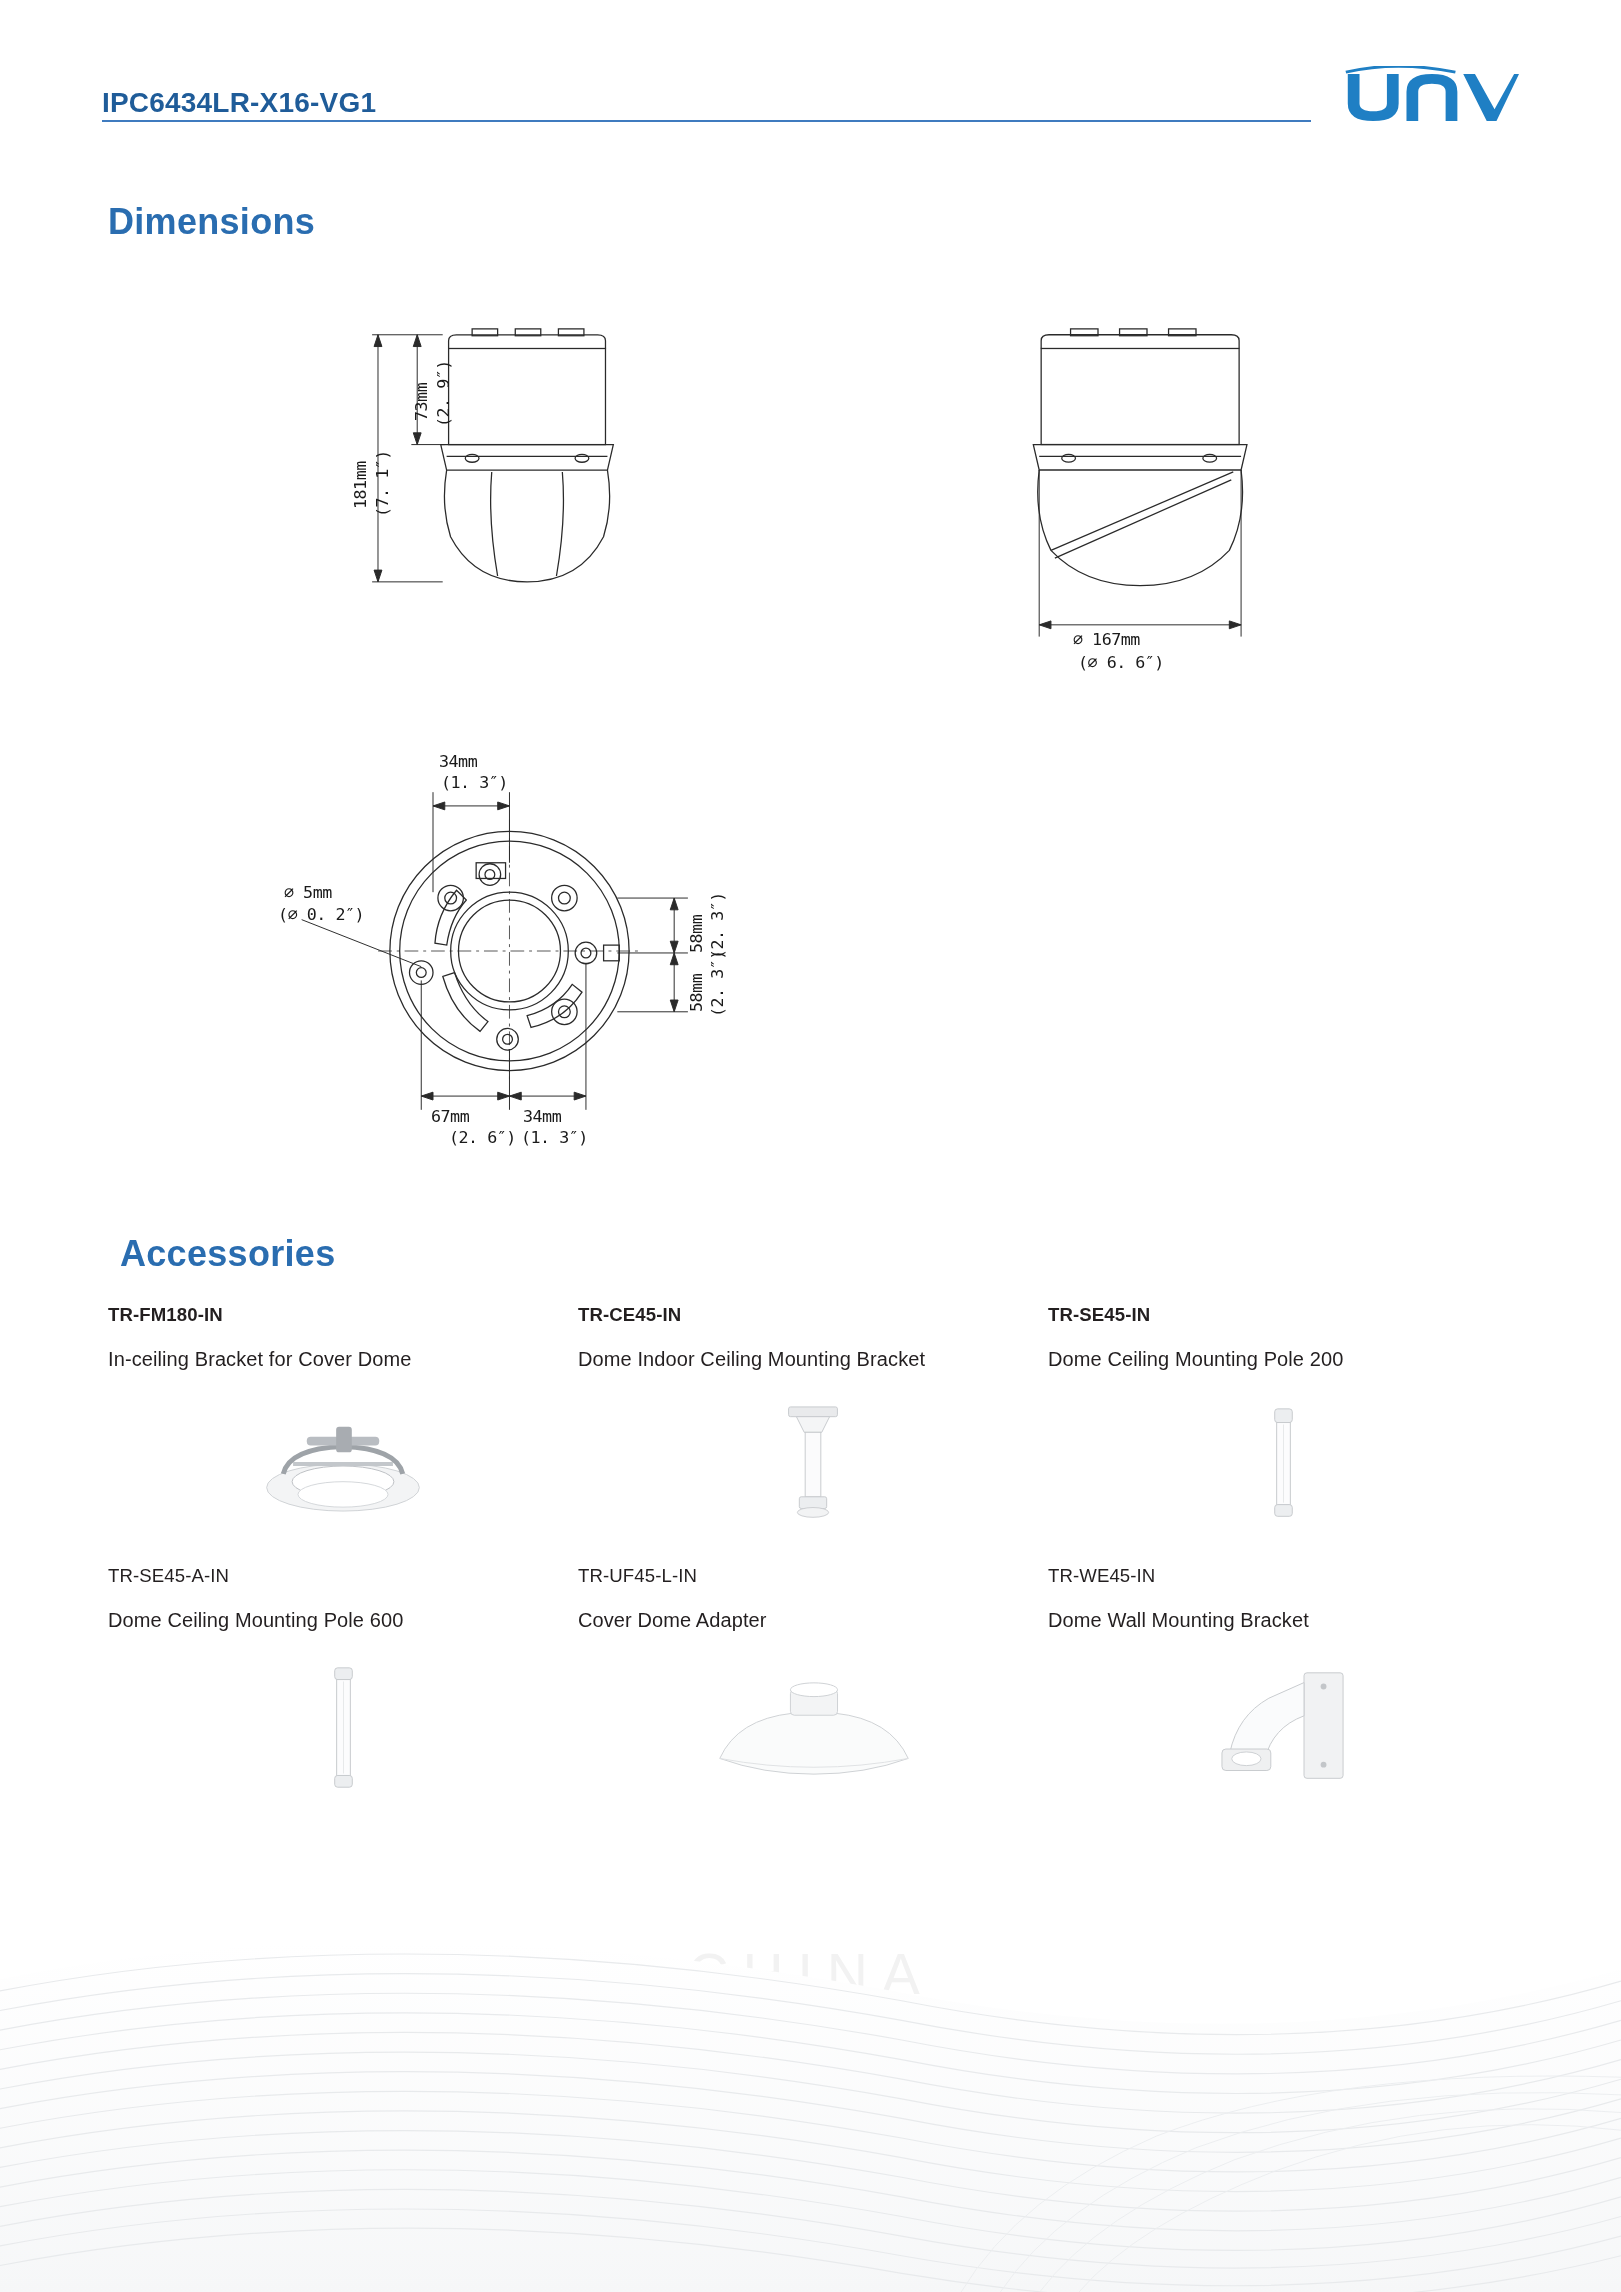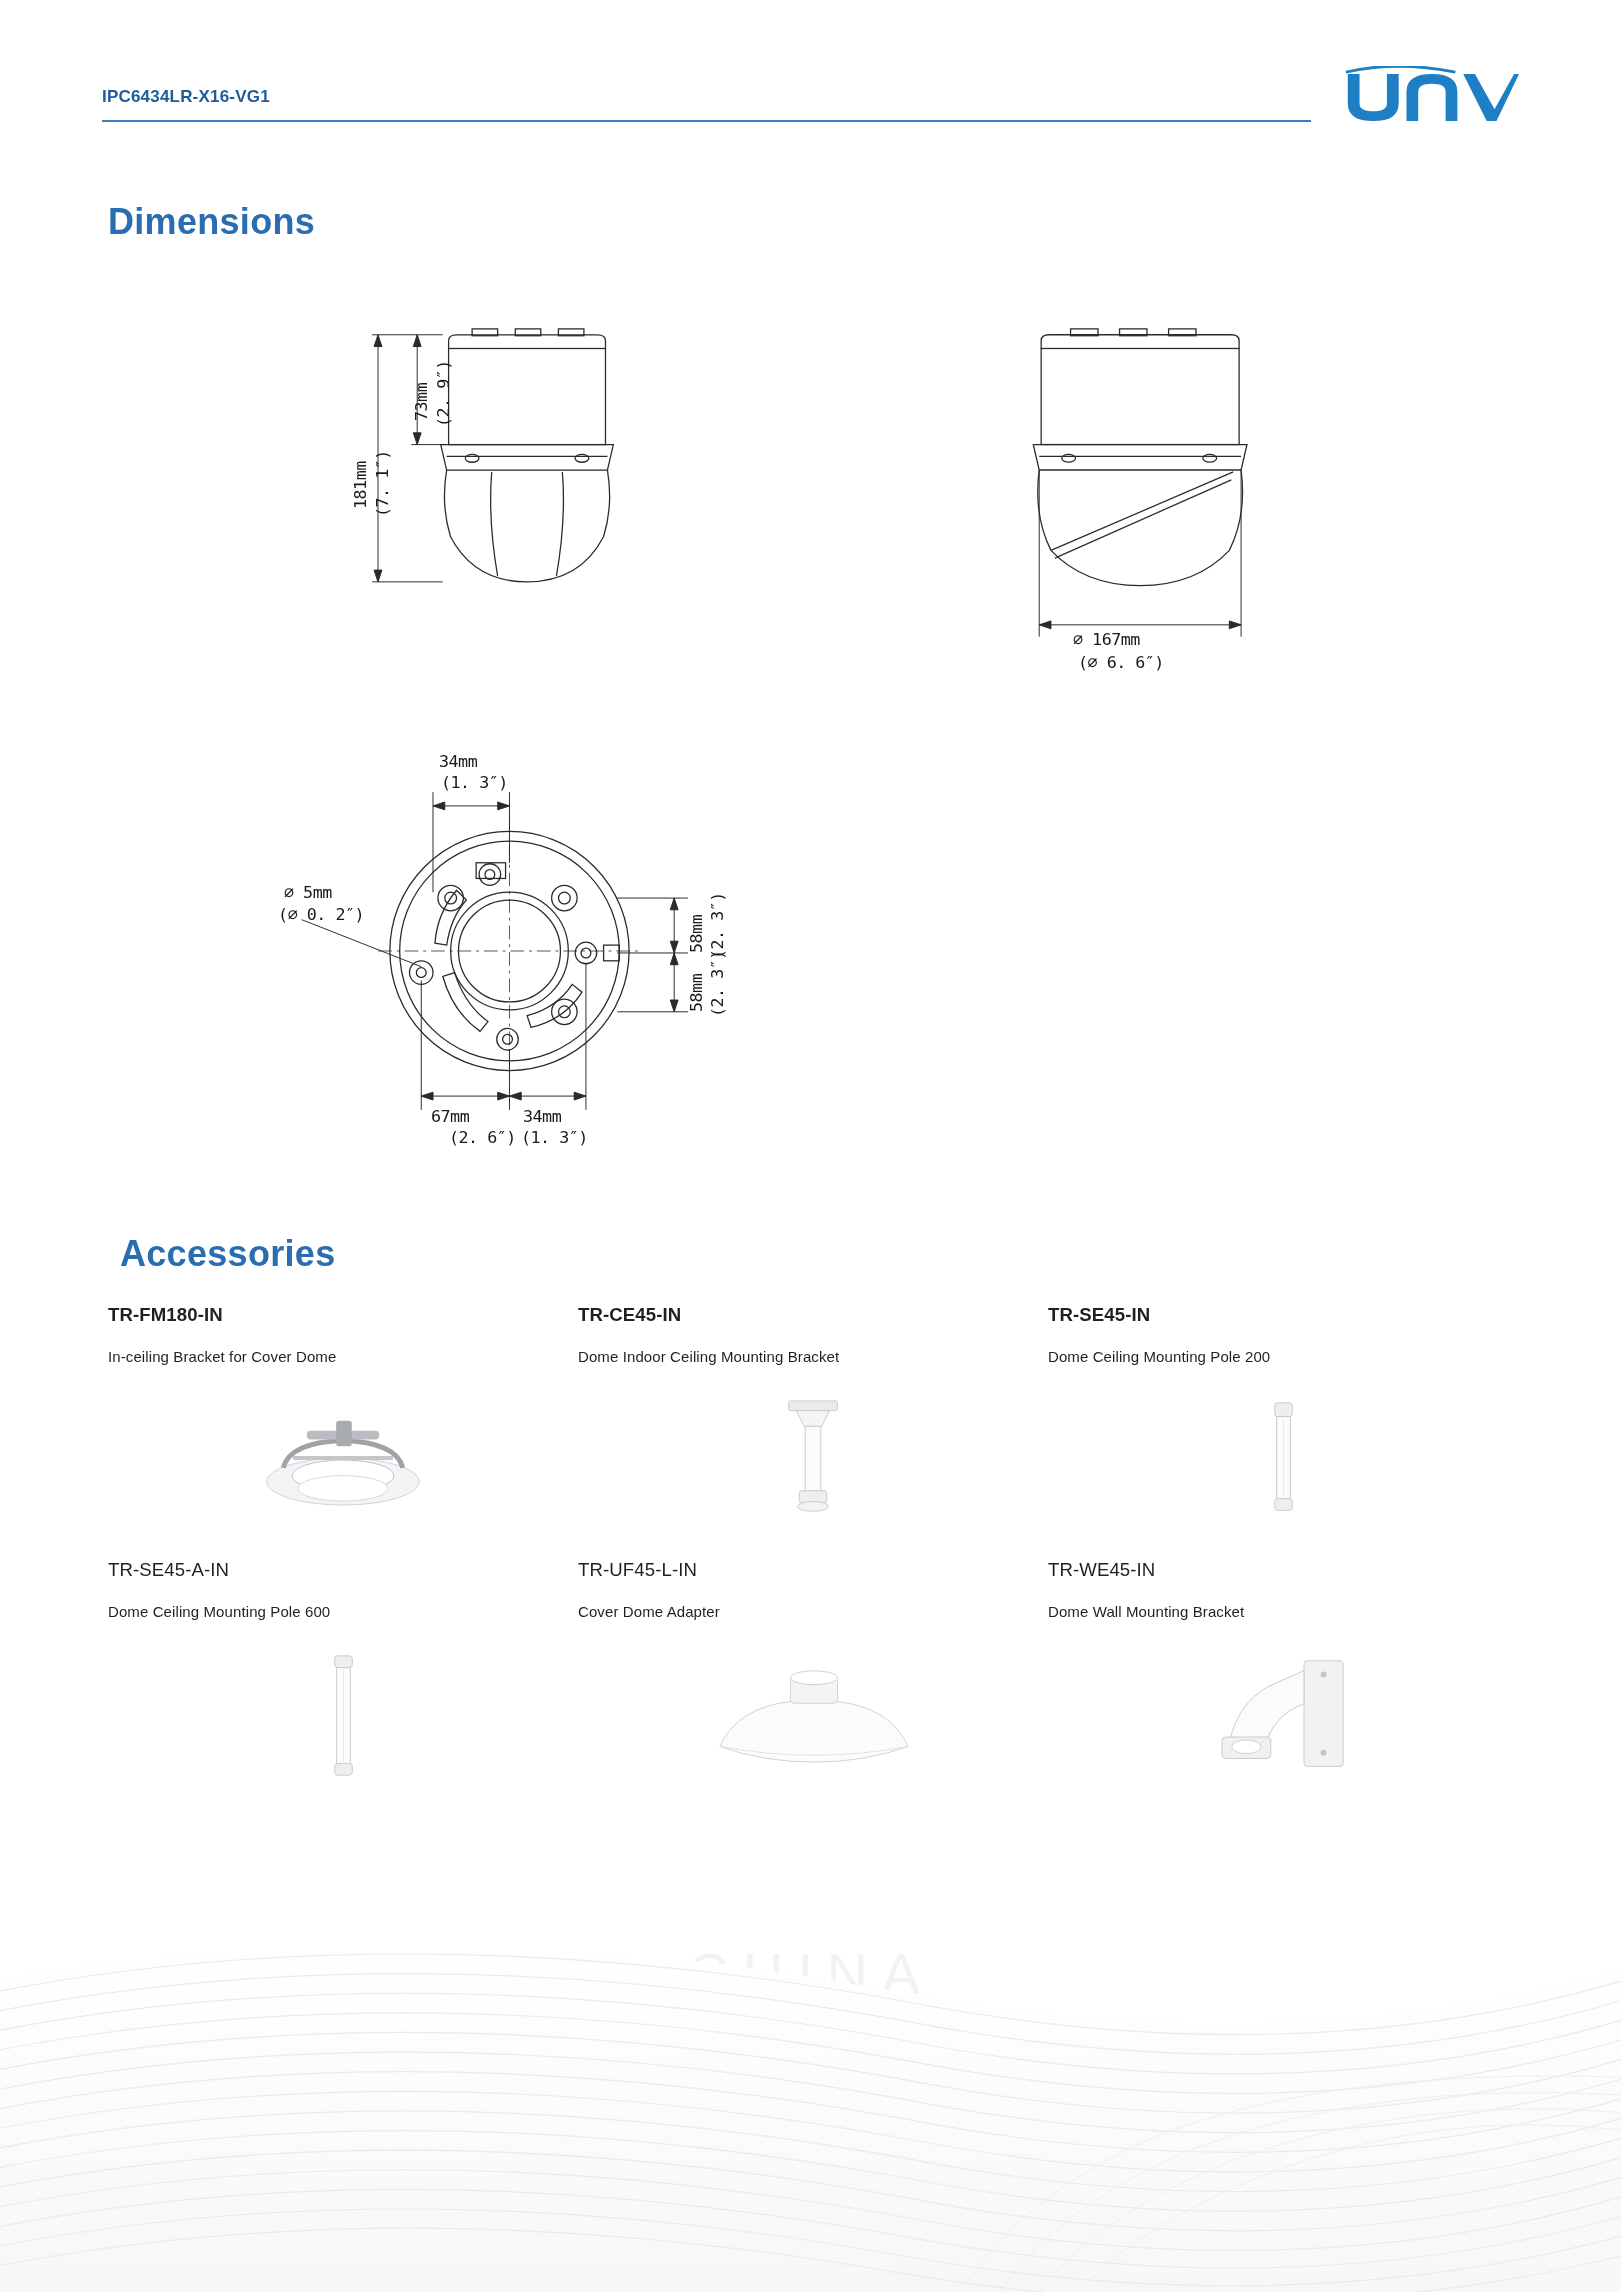--- a/index.html
+++ b/index.html
@@ -21,21 +21,21 @@
     position: absolute;
     top: 76px;
     left: 102px;
     width: 1417px;
     height: 51px;
   }
   .header-model {
     position: absolute;
     left: 0;
     top: 10.8px;
-    font-size: 17px;
+    font-size: 28px;
     font-weight: bold;
     color: #1f5c99;
     letter-spacing: 0.2px;
   }
   .header-rule {
     position: absolute;
     left: 0;
     top: 44px;
     width: 1209px;
     height: 2px;
@@ -92,21 +92,21 @@
     width: 470px;
   }
   .acc-code {
     font-size: 18.6px;
     font-weight: bold;
     color: #231f20;
     margin-bottom: 21.6px;
     letter-spacing: 0.1px;
   }
   .acc-name {
-    font-size: 15px;
+    font-size: 20px;
     color: #231f20;
     letter-spacing: 0.1px;
   }
   .acc-img {
     height: 181px;
     display: flex;
     align-items: center;
     justify-content: center;
     margin-top: 5.9px;
   }

